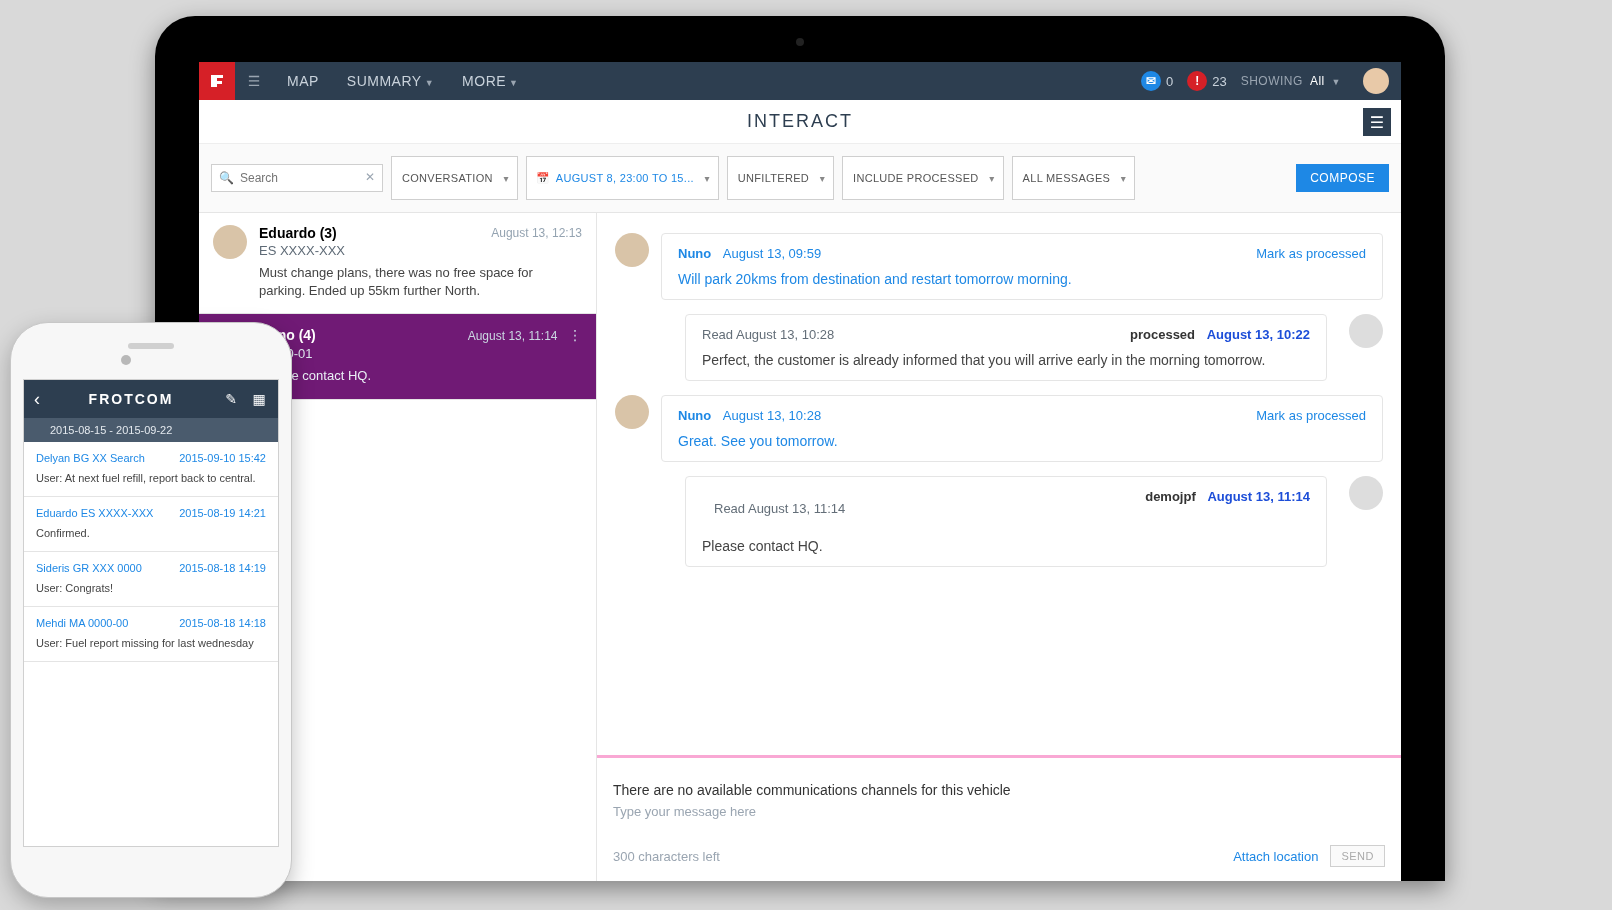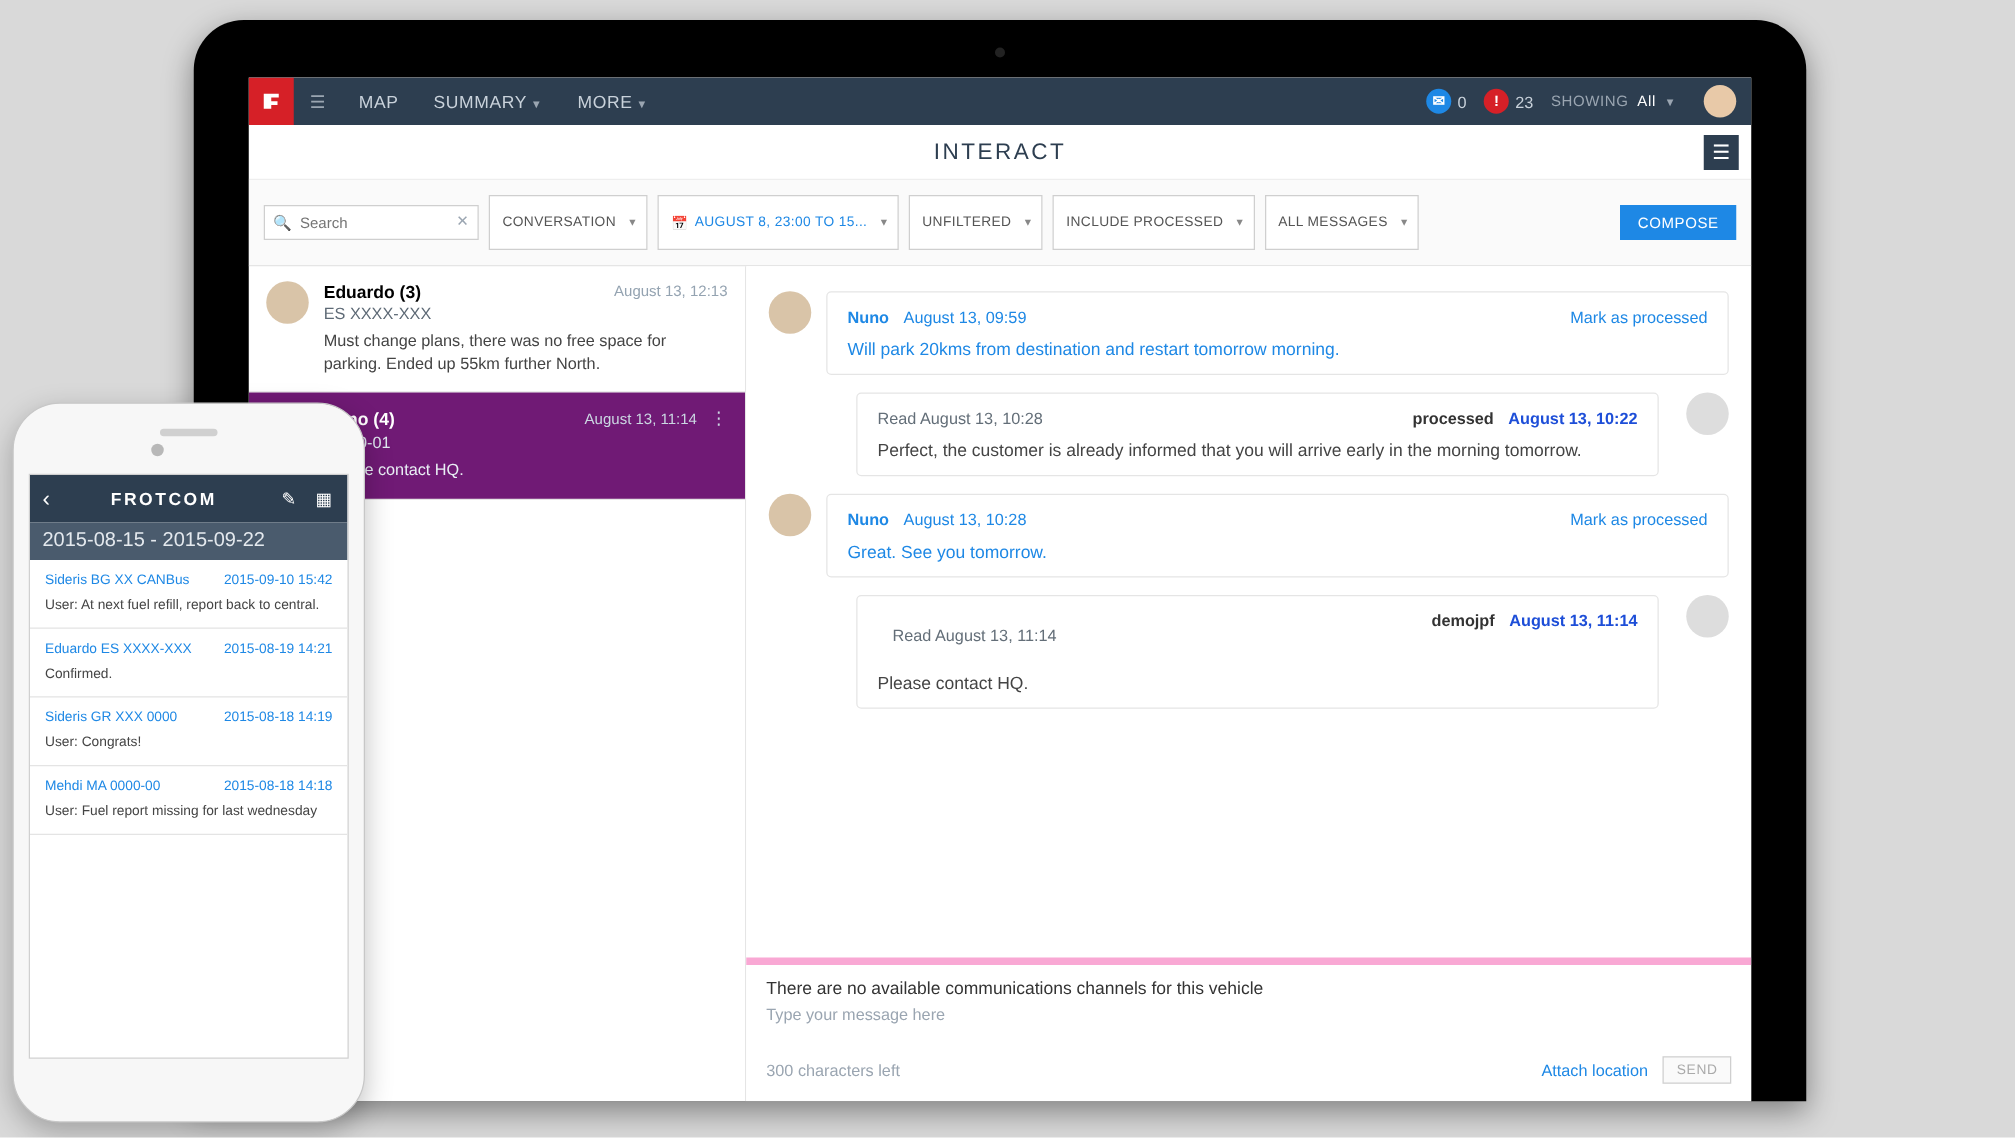--- a/index.html
+++ b/index.html
@@ -79,21 +79,21 @@
   .from { color:#1e88e5; font-weight:600; }
   .from.user { color:#333; font-weight:600; }
   .mtime { color:#1e88e5; font-weight:500; margin-left:8px;}
   .mtime.grey { color:#1d4ed8; font-weight:700;}
   .mark { color:#1e88e5; cursor:pointer; }
   .btext { margin-top:10px; font-size:14px; color:#1e88e5; }
   .btext.grey { color:#444; }
   .readline { font-size:13px; color:#636e78; margin-bottom:8px; }
 
   
-  .composer { border-top:6px solid #f9a8d4; padding:10px 16px 14px 16px; background:#fff;}
+  .composer { border-top:3px solid #f9a8d4; padding:24px 16px 14px 16px; background:#fff;}
   .nochan { font-size:14px; color:#333; margin-bottom:6px;}
   .typeline { font-size:13px; color:#9aa5b1; margin-bottom:26px;}
   .composer-bottom { display:flex; justify-content:space-between; align-items:center; font-size:13px;}
   .chars { color:#9aa5b1;}
   .rightactions { display:flex; align-items:center; gap:12px;}
   .attach { color:#1e88e5; cursor:pointer;}
   .sendbtn { border:1px solid #cfcfcf; background:#fafafa; color:#aaa; padding:4px 10px; font-size:11px; letter-spacing:0.5px;}
 
   
   .phone {
@@ -102,21 +102,21 @@
     box-shadow:0 8px 22px rgba(0,0,0,0.25); padding:56px 12px 50px 12px;
     overflow:hidden;
   }
   .phone::before { content:""; position:absolute; left:50%; top:20px; width:46px; height:6px; margin-left:-23px; background:#d0d0d0; border-radius:3px;}
   .phone::after { content:""; position:absolute; left:50%; top:32px; width:10px; height:10px; margin-left:-30px; background:#b8b8b8; border-radius:50%;}
   .pscreen { width:100%; height:100%; background:#fff; border:1px solid #d0d0d0; overflow:hidden; display:flex; flex-direction:column;}
   .phead { background:#2d3e50; color:#fff; height:38px; display:flex; align-items:center; padding:0 10px; gap:10px;}
   .phead .back { font-size:18px; cursor:pointer;}
   .phead .ptitle { flex:1; text-align:center; font-size:14px; letter-spacing:2px; font-weight:600;}
   .phead .picon { width:18px; text-align:center; cursor:pointer; font-size:14px;}
-  .pdate { background:#4a5b6d; color:#e4e9ee; font-size:16px; padding:6px 10px;}
+  .pdate { background:#4a5b6d; color:#e4e9ee; font-size:11px; padding:6px 26px;}
   .plist { flex:1; overflow:auto;}
   .pitem { padding:10px 12px 12px 12px; border-bottom:1px solid #e4e4e4; }
   .pitem .prow { display:flex; justify-content:space-between; font-size:11px; }
   .pitem .pname { color:#1e88e5; }
   .pitem .ptime { color:#1e88e5; }
   .pitem .pmsg  { font-size:11px; color:#444; margin-top:8px;}
 </style>
 </head>
 <body>
 
@@ -291,21 +291,21 @@
     <div class="phead">
       <span class="back">‹</span>
       <span class="ptitle">FROTCOM</span>
       <span class="picon">✎</span>
       <span class="picon">▦</span>
     </div>
     <div class="pdate">2015-08-15 - 2015-09-22</div>
     <div class="plist">
       <div class="pitem">
         <div class="prow">
-            <span class="pname">Sideris BG XX CANBus</span>
+            <span class="pname">Delyan BG XX Search</span>
             <span class="ptime">2015-09-10 15:42</span>
           </div>
         <div class="pmsg">User: At next fuel refill, report back to central.</div>
       </div>
       <div class="pitem">
         <div class="prow">
             <span class="pname">Eduardo ES XXXX-XXX</span>
             <span class="ptime">2015-08-19 14:21</span>
           </div>
         <div class="pmsg">Confirmed.</div>

